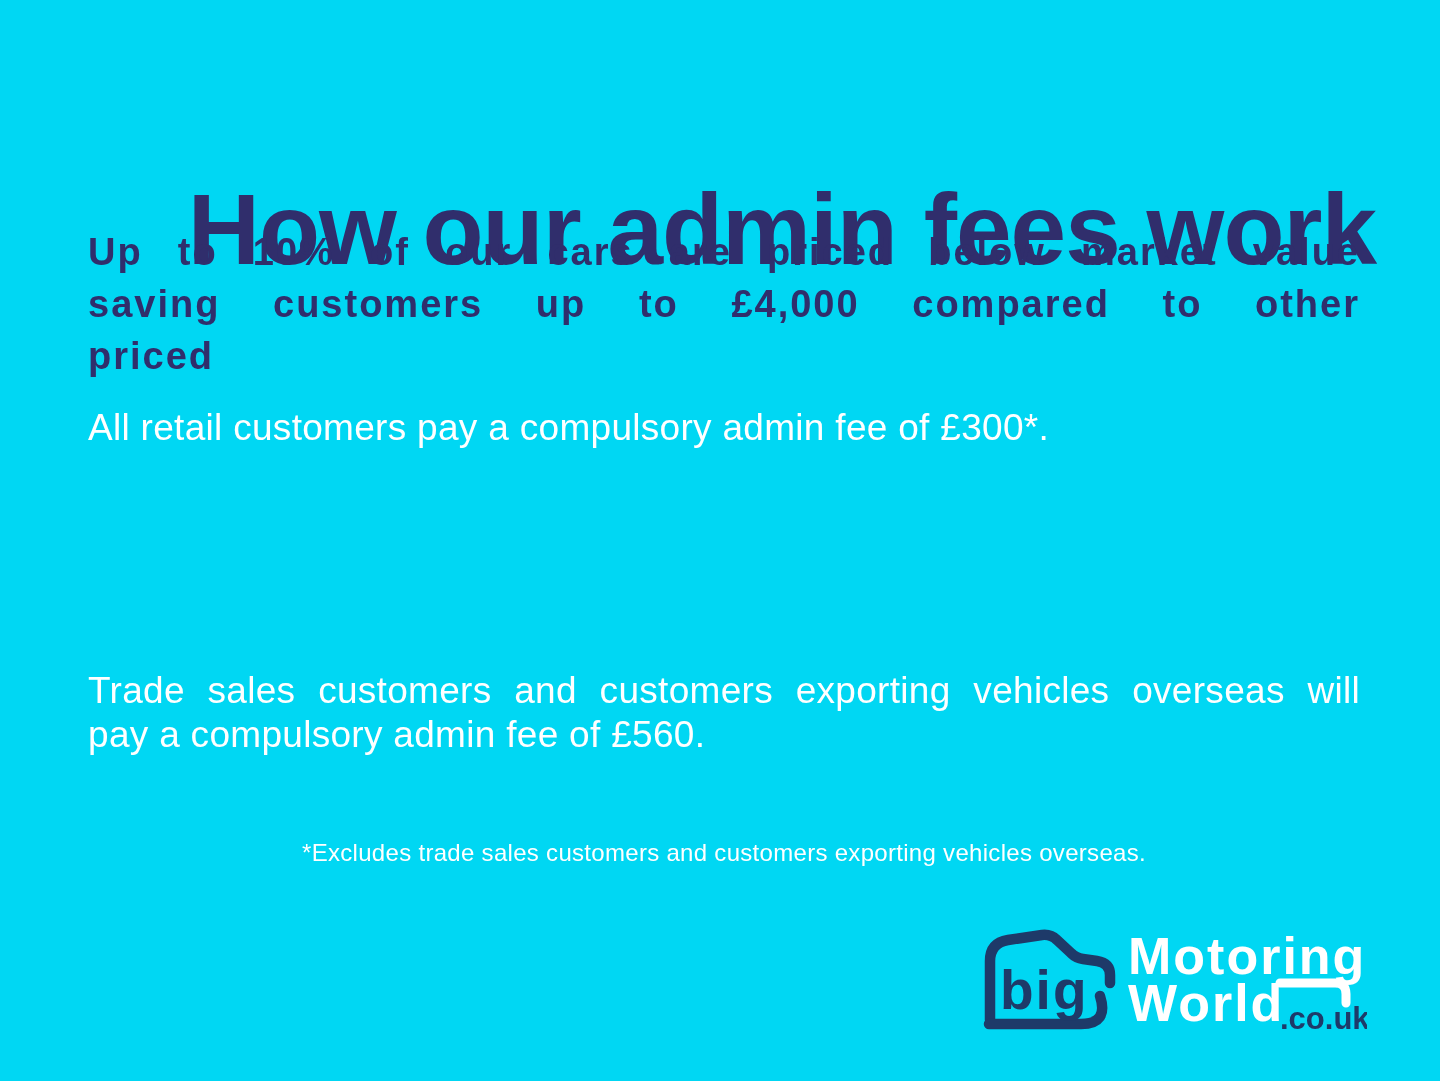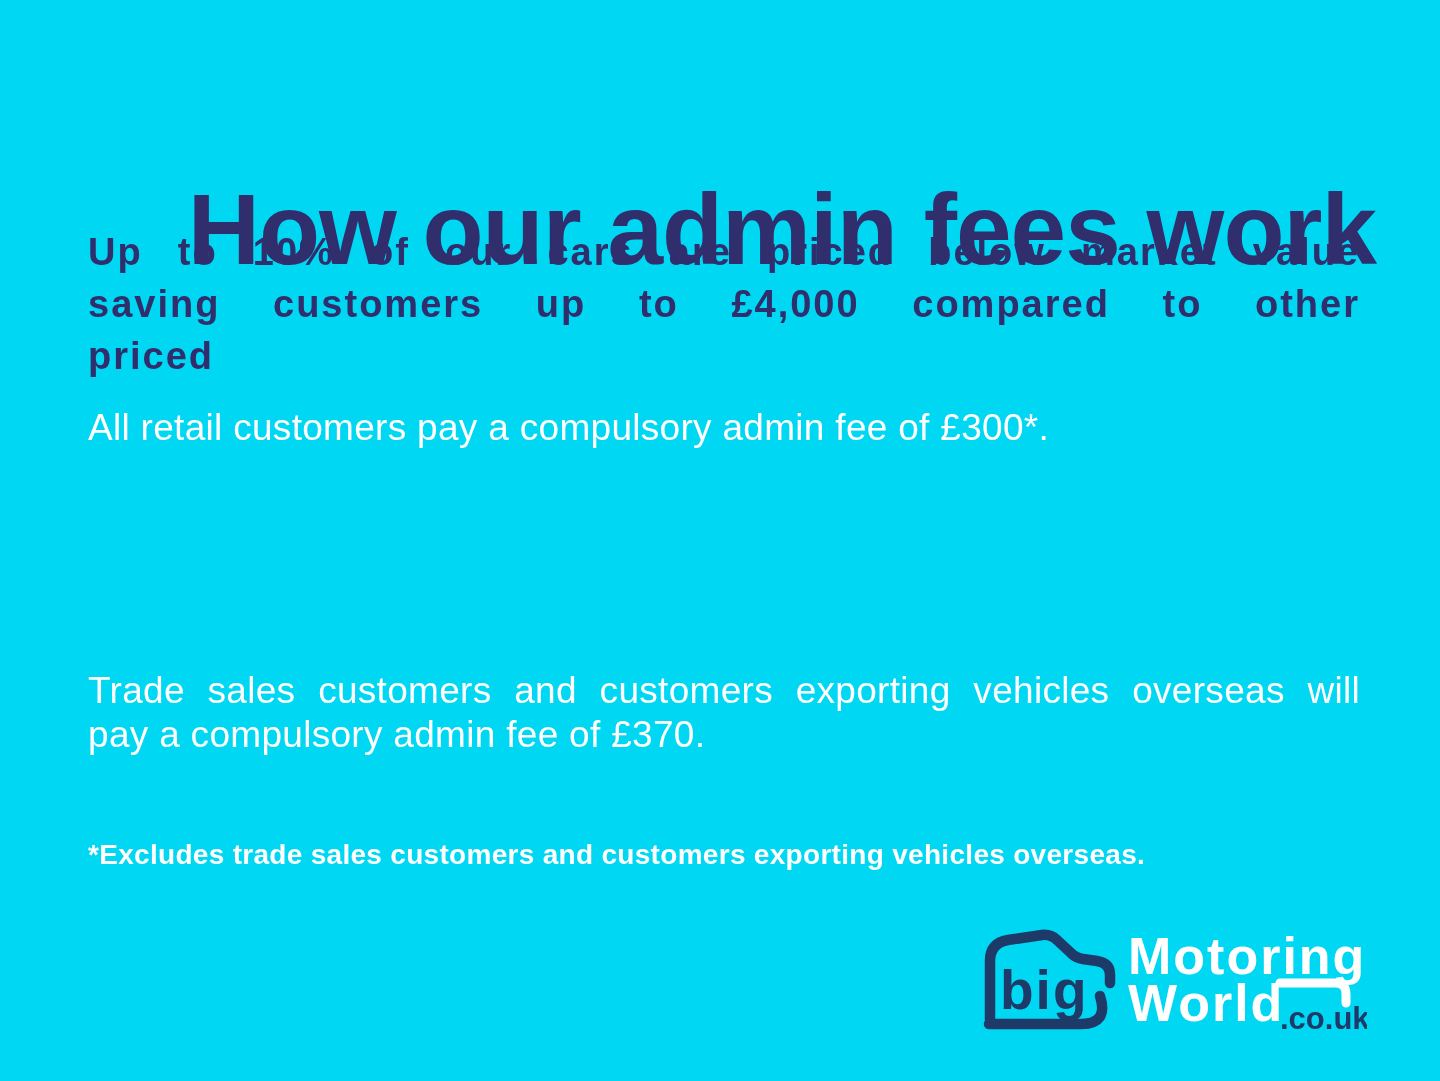--- a/index.html
+++ b/index.html
@@ -50,24 +50,24 @@
     letter-spacing: 0.3px;
   }
   .p1 { top: 406px; }
   .p2 { top: 495px; }
   .p3 { top: 669px; }
   .footnote {
     position: absolute;
     left: 88px;
     top: 839px;
     width: 1272px;
-    text-align: left;
+    text-align: center;
     color: #ffffff;
-    font-size: 28px;
-    font-weight: 700;
+    font-size: 24px;
+    font-weight: 400;
     letter-spacing: 0.3px;
   }
   .logo {
     position: absolute;
     left: 983px;
     top: 896px;
     width: 384px;
     height: 120px;
     margin-top: 32px;
   }
@@ -87,21 +87,21 @@
     <div>priced</div>
   </div>
 
   <div class="body-text p1">
     <div>All retail customers pay a compulsory admin fee of £300*.</div>
   </div>
 
 
   <div class="body-text p3">
     <div class="jline">Trade sales customers and customers exporting vehicles overseas will</div>
-    <div>pay a compulsory admin fee of £370.</div>
+    <div>pay a compulsory admin fee of £560.</div>
   </div>
 
   <div class="footnote">*Excludes trade sales customers and customers exporting vehicles overseas.</div>
 
   <div class="logo">
     <svg width="384" height="120" viewBox="0 0 384 120">
 
       <path d="M 7 92 L 7 33 Q 7 15 25 12 L 59 7 Q 68 6 74 12 L 88 25 Q 93 30 100 31 L 114 33 Q 127 35 127 47 L 127 55" fill="none" stroke="#1e3a69" stroke-width="10.5" stroke-linecap="round" stroke-linejoin="round"></path>
 
       <path d="M 117 68 Q 126 96 98 96 L 6 96" fill="none" stroke="#1e3a69" stroke-width="10.5" stroke-linecap="round" stroke-linejoin="round"></path>

